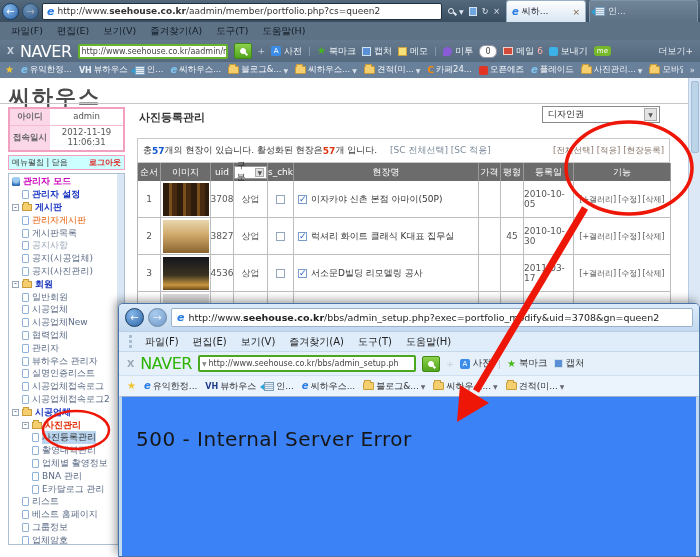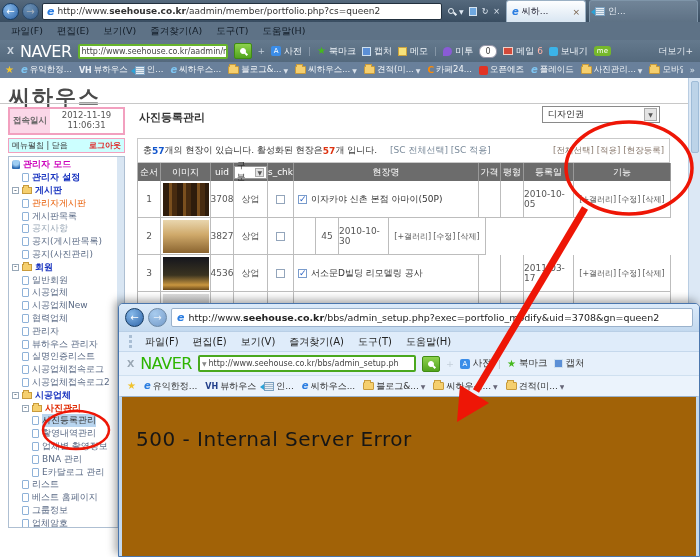--- a/index.html
+++ b/index.html
@@ -148,21 +148,21 @@
     display:flex;align-items:center;gap:4px;padding:0 5px;font-size:9.5px;color:#222;overflow:hidden;white-space:nowrap}
   .w2-menubar{height:20px;background:#dfecfa;border-top:1px solid #b9cfe6;display:flex;align-items:center;font-size:10px;color:#222;padding-left:10px}
   .grip{width:3px;height:70%;border-left:3px dotted #a9bed4;margin-right:6px}
   .w2-naver{height:24px;background:#e6f0fb;border-top:1px solid #c5d8ec;display:flex;align-items:center;gap:6px;padding:0 8px;font-size:9.5px;color:#333}
   .w2-naver .nx{color:#9aa7b4}
   .w2-naver .nv-field{width:218px;height:17px;border-color:#4aa81e;color:#444}
   .w2-naver .titem{color:#333}
   .w2-naver .vsep{color:#b8c4d0}
   .w2-bookmarks{height:21px;background:#ebf3fc;border-top:1px solid #cfe0f0;display:flex;align-items:center;gap:8px;padding:0 8px;font-size:9px;color:#333;overflow:hidden}
   .w2-bookmarks .bdd{color:#667}
-  .w2-content{background:#a16207;border-top:1px solid #9ab2cc;height:162px;position:relative;border-left:3px solid #c3d9ef;border-right:3px solid #c3d9ef}
+  .w2-content{background:#3b82f6;border-top:1px solid #9ab2cc;height:162px;position:relative;border-left:3px solid #c3d9ef;border-right:3px solid #c3d9ef}
   .errtext{position:absolute;left:14px;top:30px;font-size:20px;color:#161616;letter-spacing:.5px}
   
   .overlay{position:absolute;inset:0;z-index:50;pointer-events:none}
 </style>
 </head>
 <body>
 
 <div id="stage">
 
   <div class="w1">
@@ -306,20 +306,24 @@
         </span>
       <span class="bmright">»</span>
     </div>
 
     <div class="w1-page">
       <div class="brand">씨하우스</div>
       <div class="rule"></div>
 
       <div class="sidebar">
         <div class="infobox">
+          <div class="irow">
+            <span class="ilabel">아이디</span>
+            <span class="ival">admin</span>
+          </div>
           <div class="irow">
             <span class="ilabel">접속일시</span>
             <span class="ival">
                 <span>2012-11-19</span>
                 <span>11:06:31</span>
               </span>
           </div>
         </div>
         <div class="menustrip">
           <span>메뉴펼침 | 닫음</span>
@@ -347,21 +351,21 @@
               <div class="trow" style="padding-left: 13px;">
                 <span class="ti ti-doc"></span>
                 <span class="tl c-item">게시판목록</span>
               </div>
               <div class="trow" style="padding-left: 13px;">
                 <span class="ti ti-doc"></span>
                 <span class="tl c-muted">공지사항</span>
               </div>
               <div class="trow" style="padding-left: 13px;">
                 <span class="ti ti-doc"></span>
-                <span class="tl c-item">공지(게시판목록)</span>
+                <span class="tl c-item">공지(시공업체)</span>
               </div>
               <div class="trow" style="padding-left: 13px;">
                 <span class="ti ti-doc"></span>
                 <span class="tl c-item">공지(사진관리)</span>
               </div>
               <div class="trow" style="padding-left: 3px;">
                 <span class="exp">-</span>
                 <span class="ti ti-folder"></span>
                 <span class="tl c-bold-blue">회원</span>
               </div>
@@ -519,20 +523,24 @@
             <div class="trb">
               <div class="c" style="width: 23px;">2</div>
               <div class="c" style="width: 50px;">
                 <div class="pimg pimg-lounge"></div>
               </div>
               <div class="c" style="width: 23px;">3827</div>
               <div class="c" style="width: 34px;">상업</div>
               <div class="c" style="width: 26px;">
                 <span class="cb"></span>
               </div>
+              <div class="c namec" style="width: 185px;">
+                <span class="cb on"></span>
+                <span>럭셔리 화이트 클래식 K대표 집무실</span>
+              </div>
               <div class="c" style="width: 22px;"></div>
               <div class="c" style="width: 23px;">45</div>
               <div class="c" style="width: 50px;">2010-10-30</div>
               <div class="c actc" style="width: 97px;">
                 <span>[+갤러리]</span>
                 <span>[수정]</span>
                 <span>[삭제]</span>
               </div>
             </div>
             <div class="trb">

